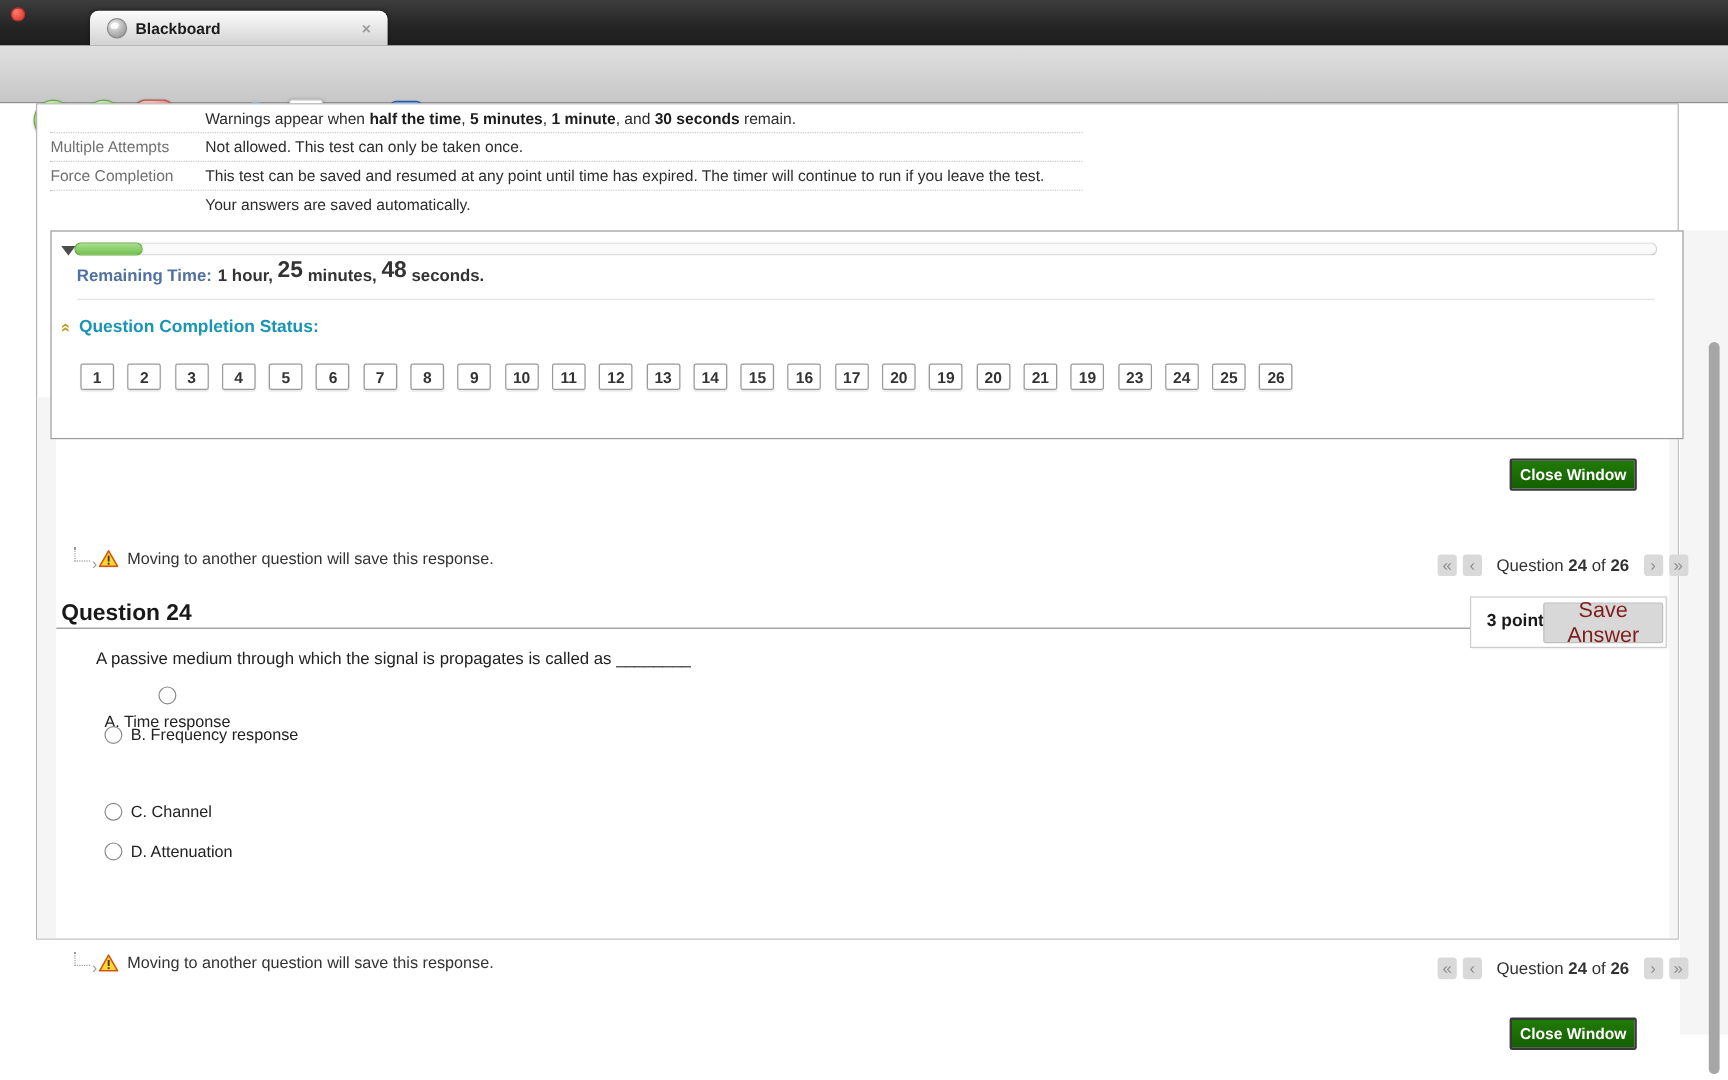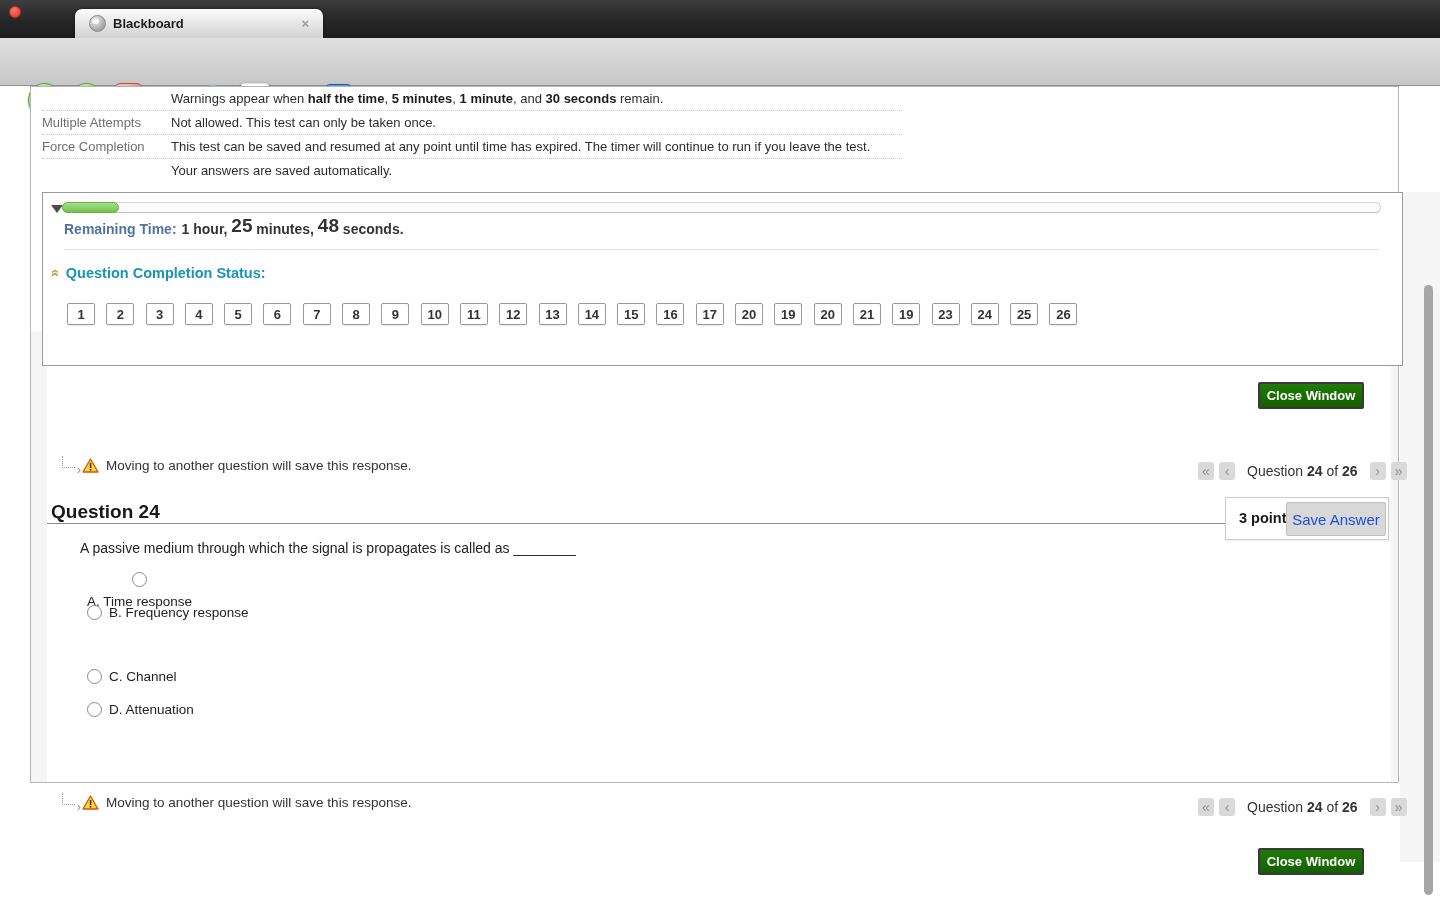--- a/index.html
+++ b/index.html
@@ -102,22 +102,22 @@
   .nav-row{position:absolute;display:flex;align-items:center;gap:5px;font-size:14px;color:#333;z-index:5;}
   .nav-btn{width:16px;height:18px;background:#d9d9d9;border-radius:3px;color:#8f8f8f;
            display:flex;align-items:center;justify-content:center;font-size:14px;line-height:14px;}
   .nav-text{margin:0 7px;white-space:pre;}
   .q-heading{position:absolute;left:51px;top:501px;font-size:19px;font-weight:bold;color:#191919;z-index:5;}
   .q-underline{position:absolute;left:47px;top:523px;width:1178px;border-top:1px solid #8f8f8f;z-index:4;}
   .points-box{position:absolute;left:1225px;top:497px;width:164px;height:43px;border:1px solid #ccc;
       background:#fff;z-index:6;box-sizing:border-box;box-shadow:1px 1px 2px rgba(0,0,0,.07);}
   .points-label{position:absolute;left:13px;top:12px;font-size:14.5px;font-weight:bold;color:#1a1a1a;}
   .btn-save{position:absolute;right:2px;top:4px;width:100px;height:34px;background:#d8d8d8;
-      border:1px solid #bfbfbf;box-sizing:border-box;border-radius:2px;color:#1d4ed8;font-size:15px;
-      display:flex;align-items:center;justify-content:center;}
+      border:1px solid #bfbfbf;box-sizing:border-box;border-radius:2px;color:#7f1d1d;font-size:18px;
+      display:flex;align-items:center;justify-content:center;text-align:center;}
   .q-text{position:absolute;left:80px;top:540px;font-size:14px;color:#222;z-index:5;}
   .opt{position:absolute;left:87px;display:flex;align-items:center;gap:7px;font-size:13.5px;color:#222;z-index:5;}
   .radio{width:13px;height:13px;border:1px solid #8a8a8a;border-radius:50%;background:#fff;flex:0 0 auto;}
   .warn-svg{flex:0 0 auto;}
 </style>
 </head>
 <body>
 
 <div class="screen">
 

